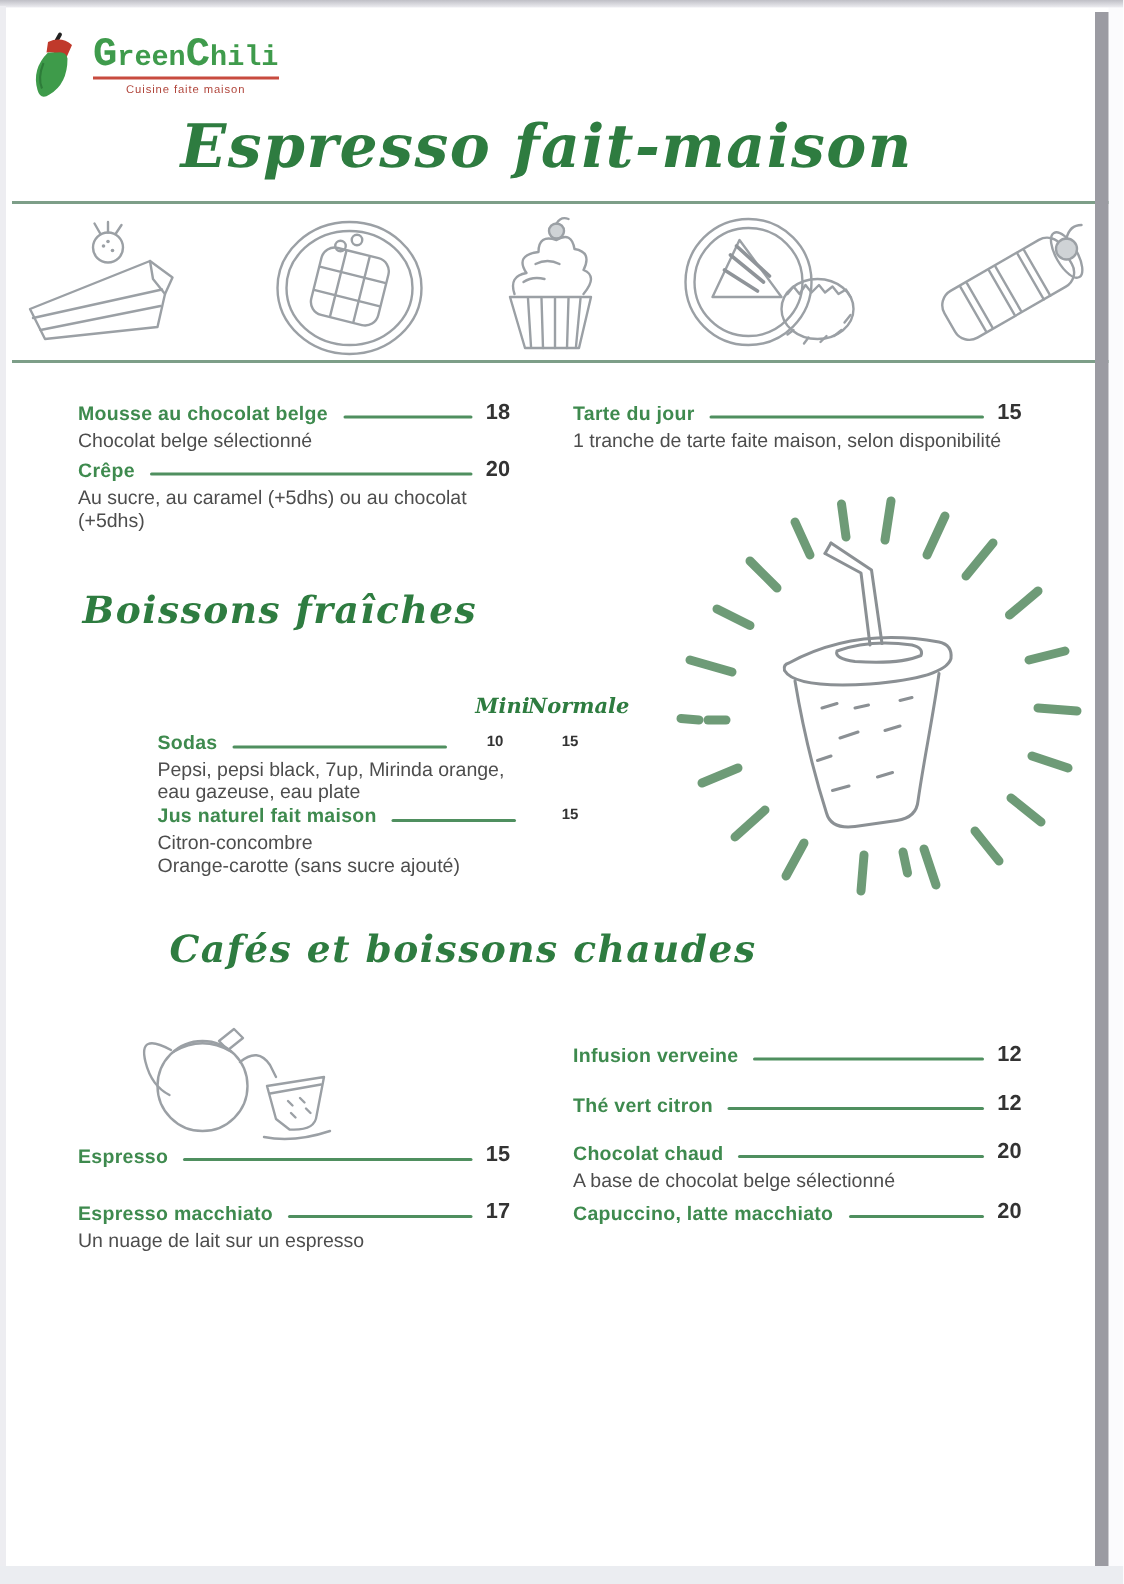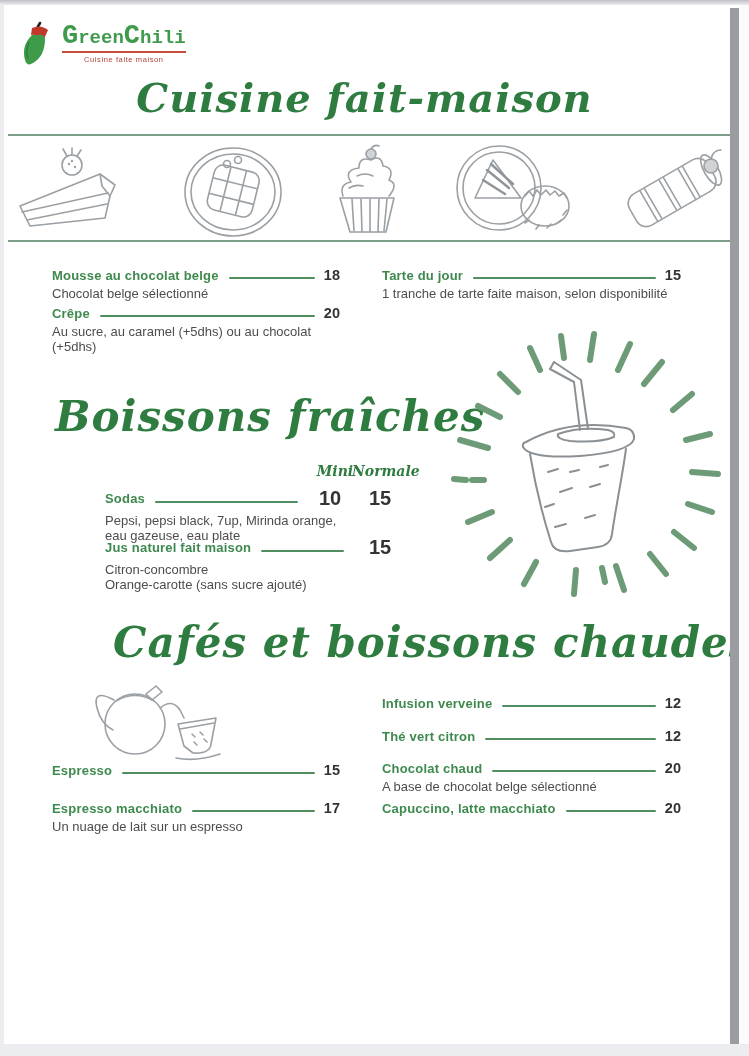--- a/index.html
+++ b/index.html
@@ -19,37 +19,37 @@
   .brand{border-bottom:2px solid #c84b3f;padding-bottom:1px;white-space:nowrap;}
   .brand span{display:inline-block;font-family:Liberation Mono, monospace;font-weight:bold;
               font-size:19px;line-height:24px;color:#3f9b4c;}
   .brand span::first-letter{font-size:27px;}
   .tagline{font-size:7.5px;color:#b0443a;letter-spacing:.6px;text-align:center;margin-top:2px;}
 
   
   .script{font-family:"DejaVu Serif",serif;font-style:italic;font-weight:bold;color:#2e7c40;}
   .main-title{position:absolute;left:0;right:20px;top:74px;text-align:center;font-size:40px;
               letter-spacing:1px;}
-  .sec-title{position:absolute;font-size:42px;letter-spacing:1px;white-space:nowrap;}
+  .sec-title{position:absolute;font-size:25px;letter-spacing:1px;white-space:nowrap;}
 
   .rule{position:absolute;left:8px;width:733px;border-top:2px solid #7d9e88;}
 
   
   .illos{position:absolute;left:10px;top:144px;width:729px;height:96px;display:flex;
          justify-content:space-between;align-items:center;}
   .sketch{stroke:#9ba0a5;fill:none;stroke-width:1.6;stroke-linecap:round;stroke-linejoin:round;}
   .sketch-bold{stroke:#8f9499;fill:none;stroke-width:2.4;stroke-linecap:round;}
 
   
   .entry{position:absolute;}
   .rowline{display:flex;align-items:center;}
   .iname{font-weight:bold;font-size:13px;color:#3e8a4e;letter-spacing:.2px;white-space:nowrap;}
   .leader{flex:1;height:2px;background:#4f8f5f;margin:6px 9px 0 10px;border-radius:1px;}
   .iprice{font-weight:bold;font-size:14.5px;color:#333;white-space:nowrap;}
-  .pcol{font-weight:bold;font-size:20px;color:#333;text-align:center;}
+  .pcol{font-weight:bold;font-size:10px;color:#333;text-align:center;}
   .pc1{width:46px;}
   .pc2{width:54px;}
   .idesc{font-size:13px;color:#4d4d4d;margin-top:3px;line-height:15px;}
   .colhead{position:absolute;font-size:14px;text-align:center;}
 
   .abs{position:absolute;}
 </style>
 </head>
 <body>
 
@@ -63,21 +63,21 @@
       <path d="M11,22 Q7,32 10,39" stroke="#2d7c39" stroke-width="1.4" fill="none"></path>
     </svg>
     <div class="brand-wrap">
       <div class="brand">
         <span>Green</span><span>Chili</span>
       </div>
       <div class="tagline">Cuisine faite maison</div>
     </div>
   </div>
 
-  <div class="main-title script">Cuisine fait-maison</div>
+  <div class="main-title script">Espresso fait-maison</div>
 
   <div class="rule" style="top:134px"></div>
 
   <div class="illos">
     <svg width="132" height="92" viewBox="0 0 132 92">
       <g class="sketch">
         <path d="M10,60 L90,28 L105,39 L100,50 L95,72 L20,80 Z"></path>
         <path d="M12,66 L98,47"></path>
         <path d="M17,74 L97,58"></path>
         <path d="M90,28 L92,40 L100,50"></path>

